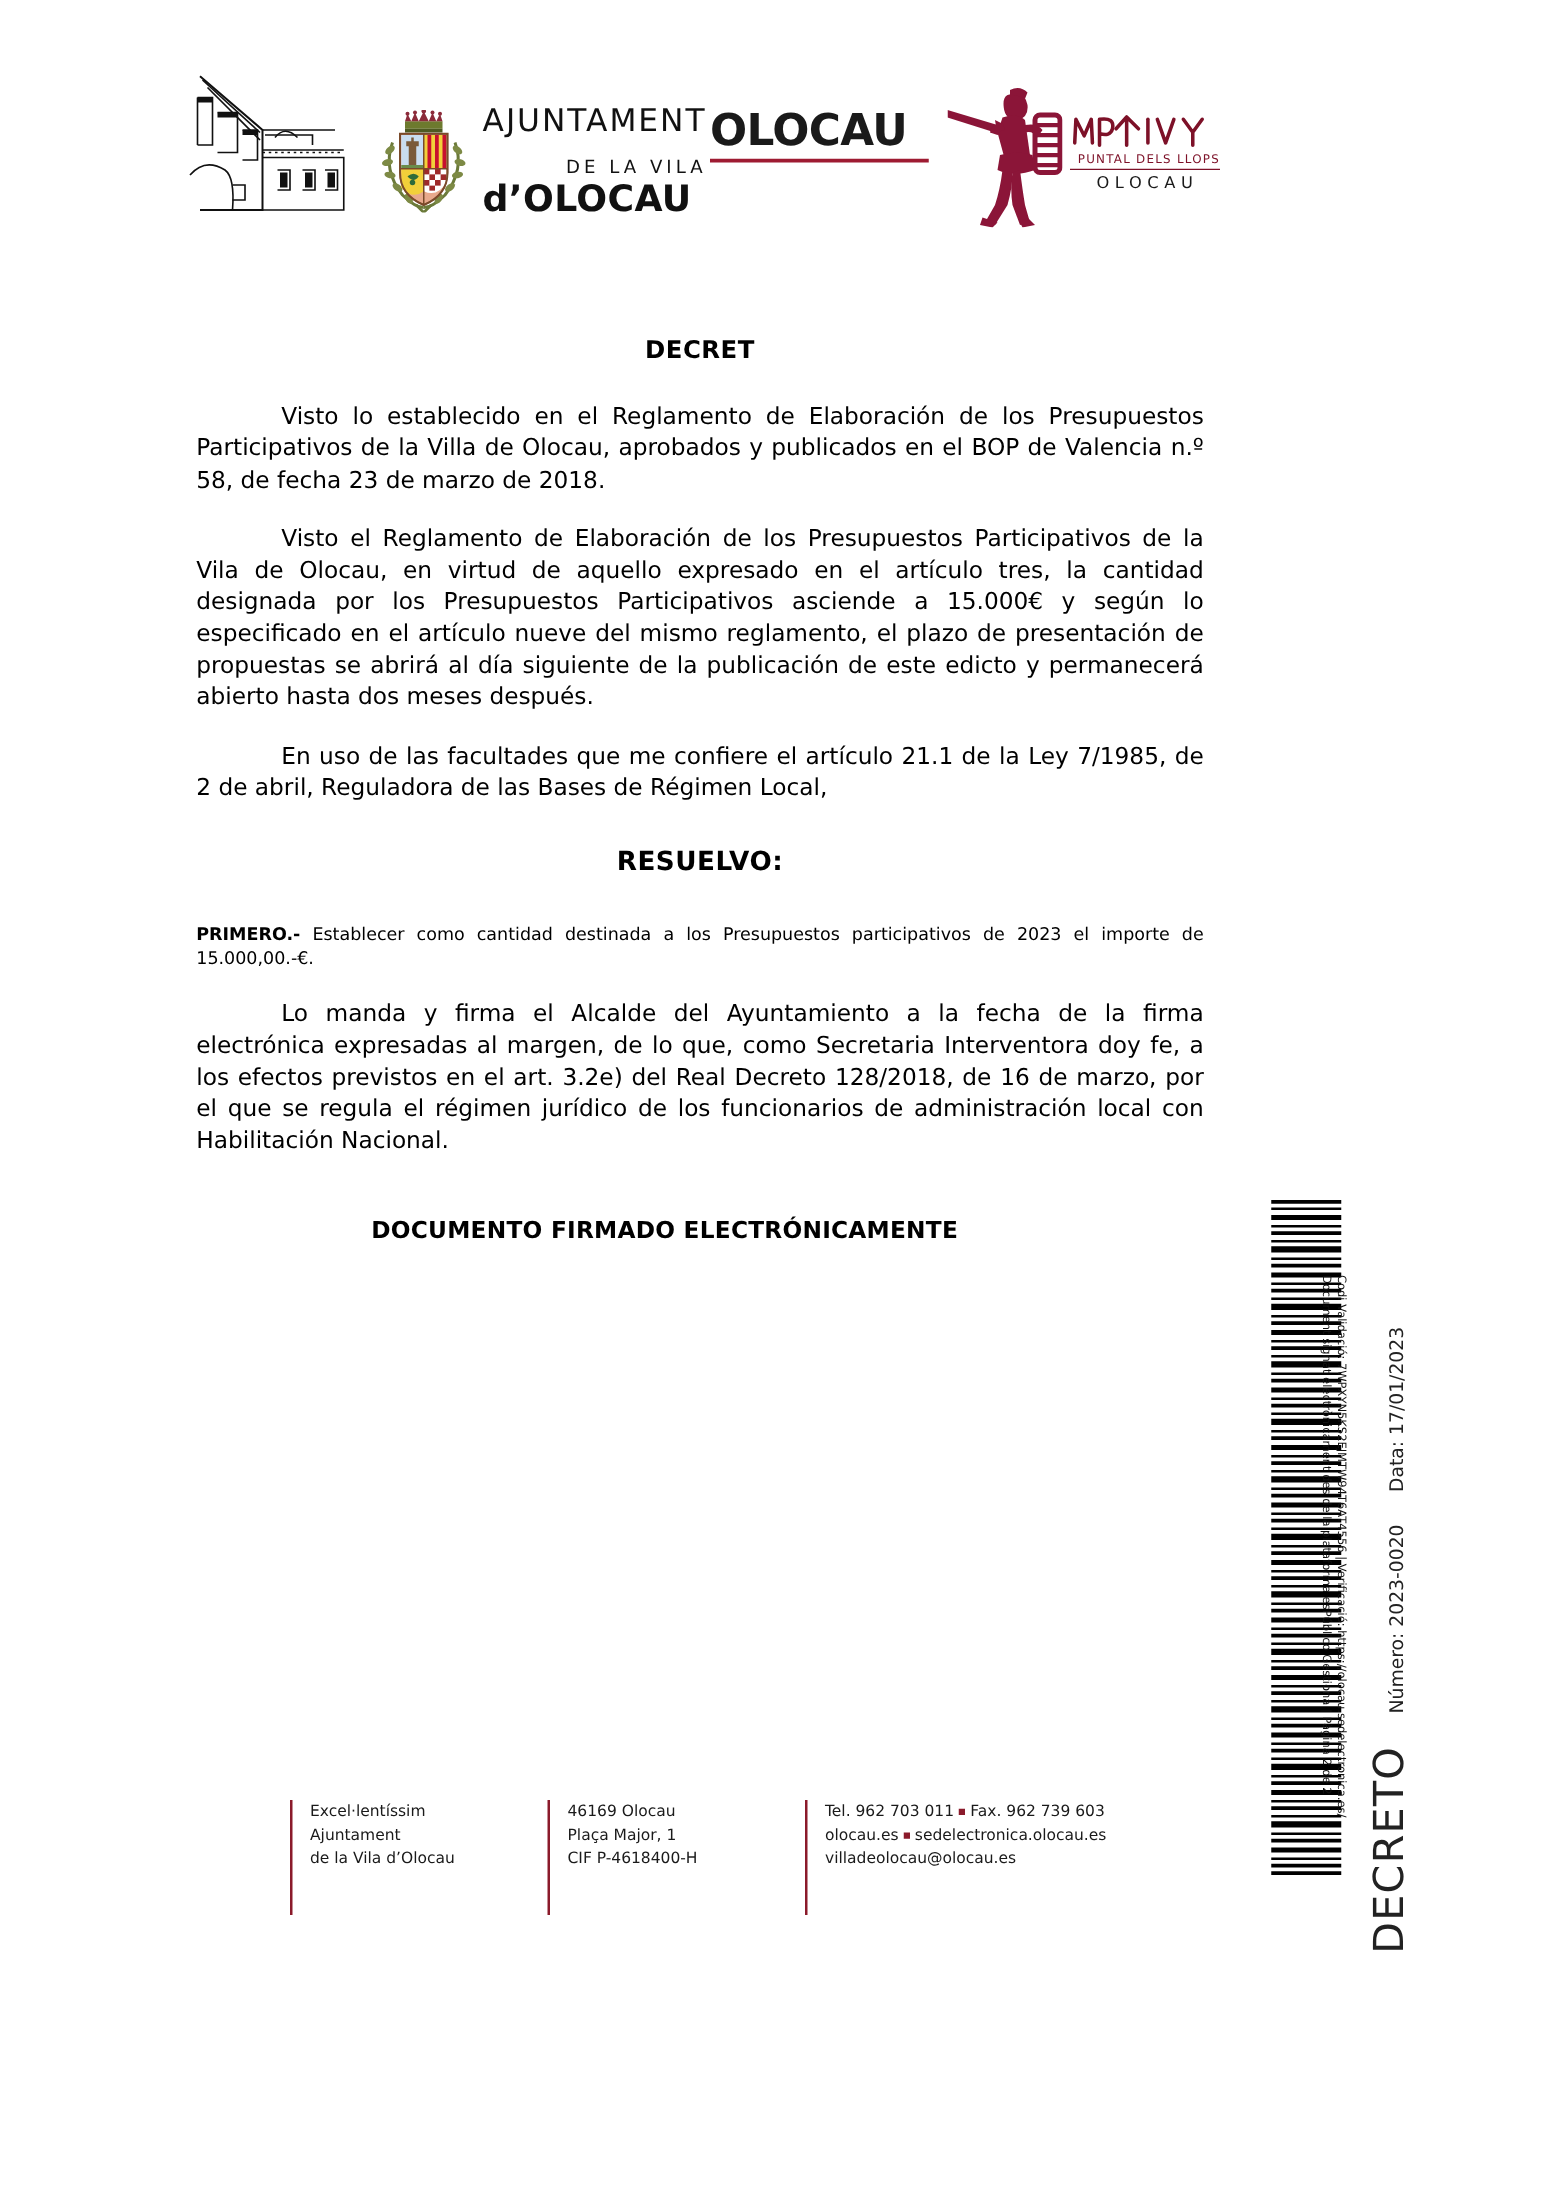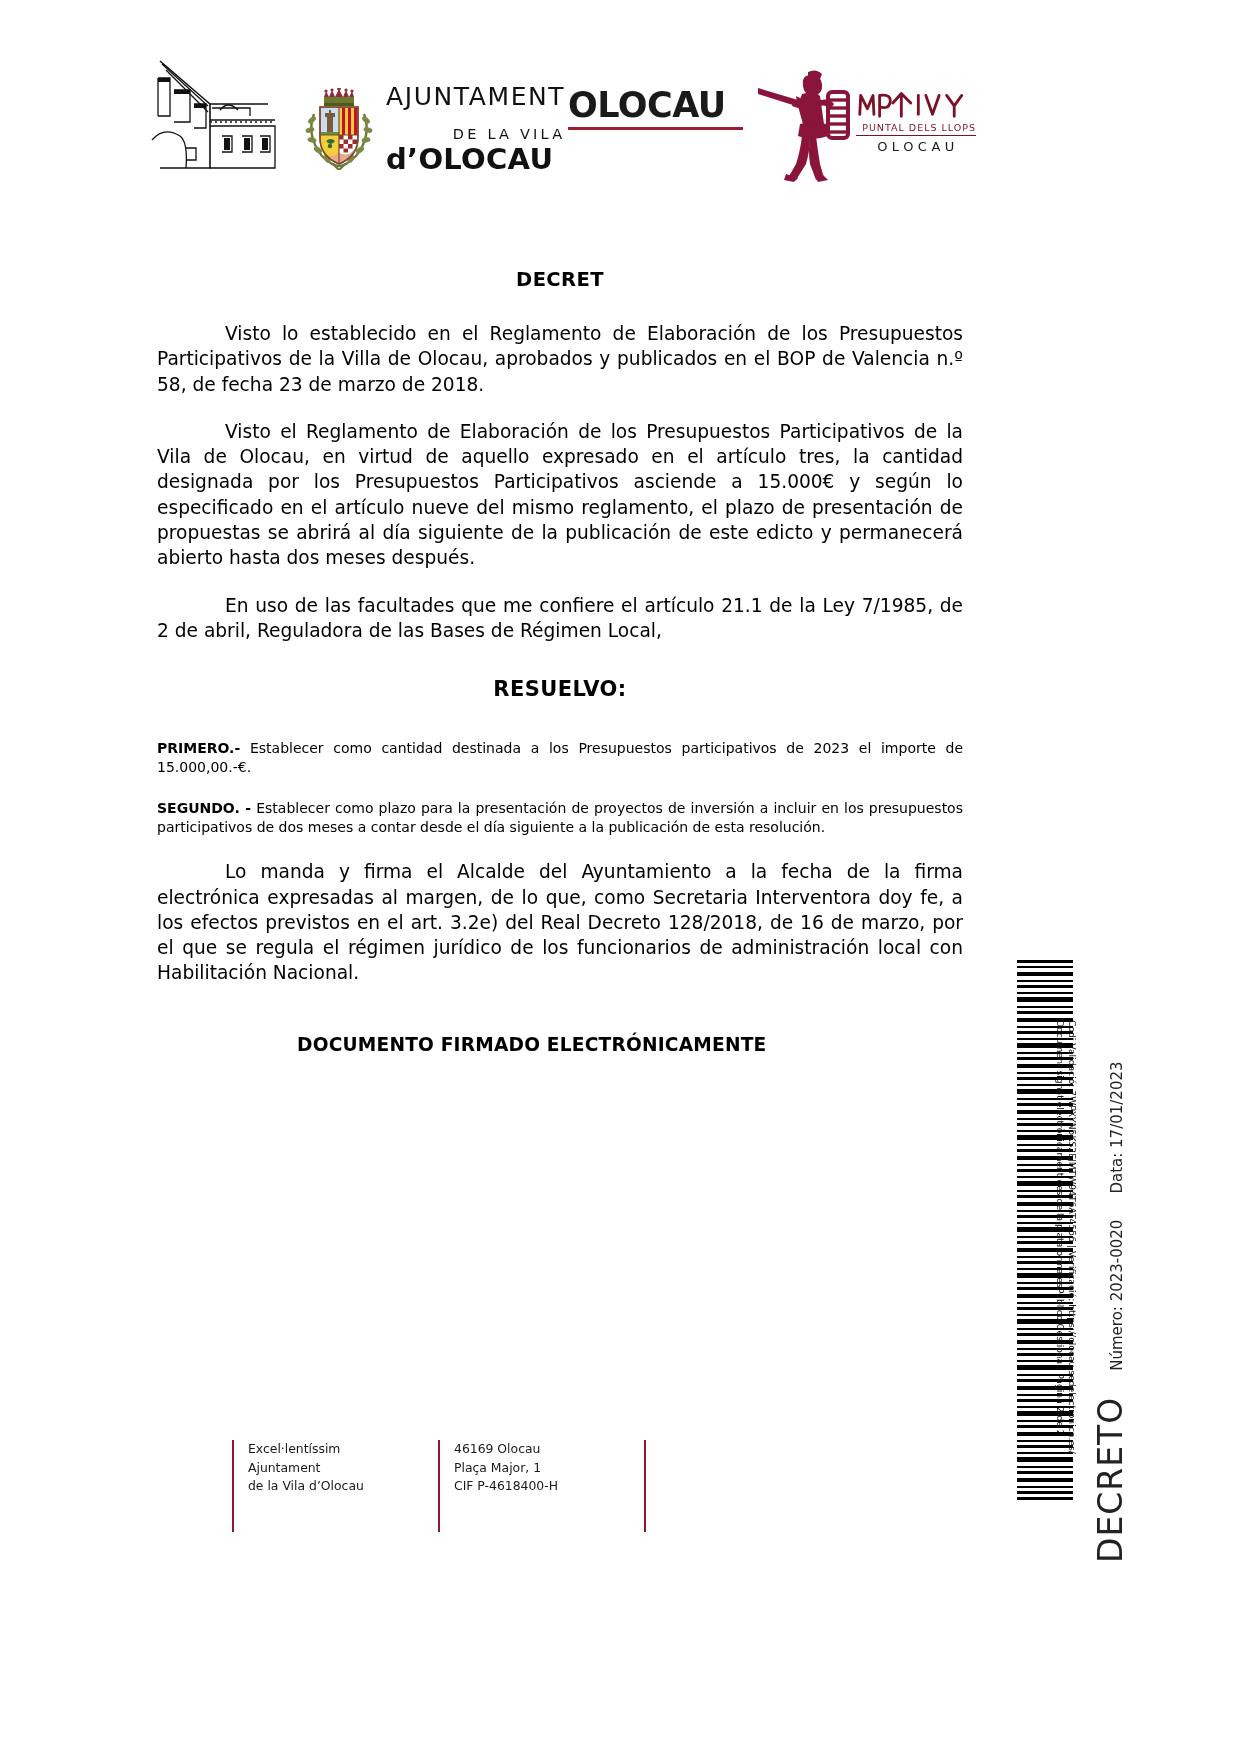--- a/index.html
+++ b/index.html
@@ -429,21 +429,20 @@
   <div class="doc-title">DECRET</div>
 
   <p class="body-par">Visto lo establecido en el Reglamento de Elaboración de los Presupuestos Participativos de la Villa de Olocau, aprobados y publicados en el BOP de Valencia n.º 58, de fecha 23 de marzo de 2018.</p>
   <p class="body-par">Visto el Reglamento de Elaboración de los Presupuestos Participativos de la Vila de Olocau, en virtud de aquello expresado en el artículo tres, la cantidad designada por los Presupuestos Participativos asciende a 15.000€ y según lo especificado en el artículo nueve del mismo reglamento, el plazo de presentación de propuestas se abrirá al día siguiente de la publicación de este edicto y permanecerá abierto hasta dos meses después.</p>
   <p class="body-par">En uso de las facultades que me confiere el artículo 21.1 de la Ley 7/1985, de 2 de abril, Reguladora de las Bases de Régimen Local,</p>
 
   <div class="sec-title">RESUELVO:</div>
 
   <p class="resolve-par"><b>PRIMERO.-</b><span> Establecer como cantidad destinada a los Presupuestos participativos de 2023 el importe de 15.000,00.-€.</span></p>
 
-  <p class="resolve-par"><b>SEGUNDO. -</b><span> Establecer como plazo para la presentación de proyectos de inversión a incluir en los presupuestos participativos de dos meses a contar desde el día siguiente a la publicación de esta resolución.</span></p>
 
 
   <p class="body-par">Lo manda y firma el Alcalde del Ayuntamiento a la fecha de la firma electrónica expresadas al margen, de lo que, como Secretaria Interventora doy fe, a los efectos previstos en el art. 3.2e) del Real Decreto 128/2018, de 16 de marzo, por el que se regula el régimen jurídico de los funcionarios de administración local con Habilitación Nacional.</p>
 
   <div class="signoff">DOCUMENTO FIRMADO ELECTRÓNICAMENTE</div>
 </div>
 
 <div class="vmeta">
   <span class="vmeta-decreto">DECRETO</span>
   <span class="vmeta-num">Número: 2023-0020</span>
@@ -553,13 +552,18 @@
     <div>Ajuntament</div>
     <div>de la Vila d’Olocau</div>
   </div>
   <div class="foot-rule"></div>
   <div class="foot-col c2">
     <div>46169 Olocau</div>
     <div>Plaça Major, 1</div>
     <div>CIF P-4618400-H</div>
   </div>
   <div class="foot-rule"></div>
+  <div class="foot-col c3">
+    <div><span>Tel. 962 703 011</span><span class="sq"></span><span>Fax. 962 739 603</span></div>
+    <div><span>olocau.es</span><span class="sq"></span><span>sedelectronica.olocau.es</span></div>
+    <div>villadeolocau@olocau.es</div>
+  </div>
 </div>
 
 </body></html>

